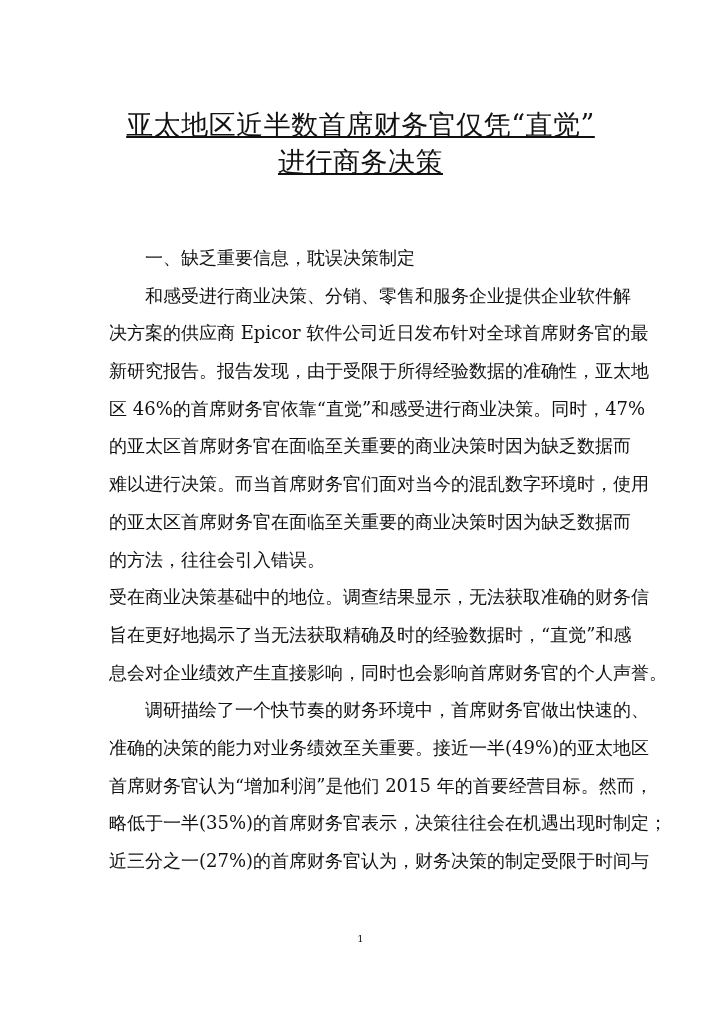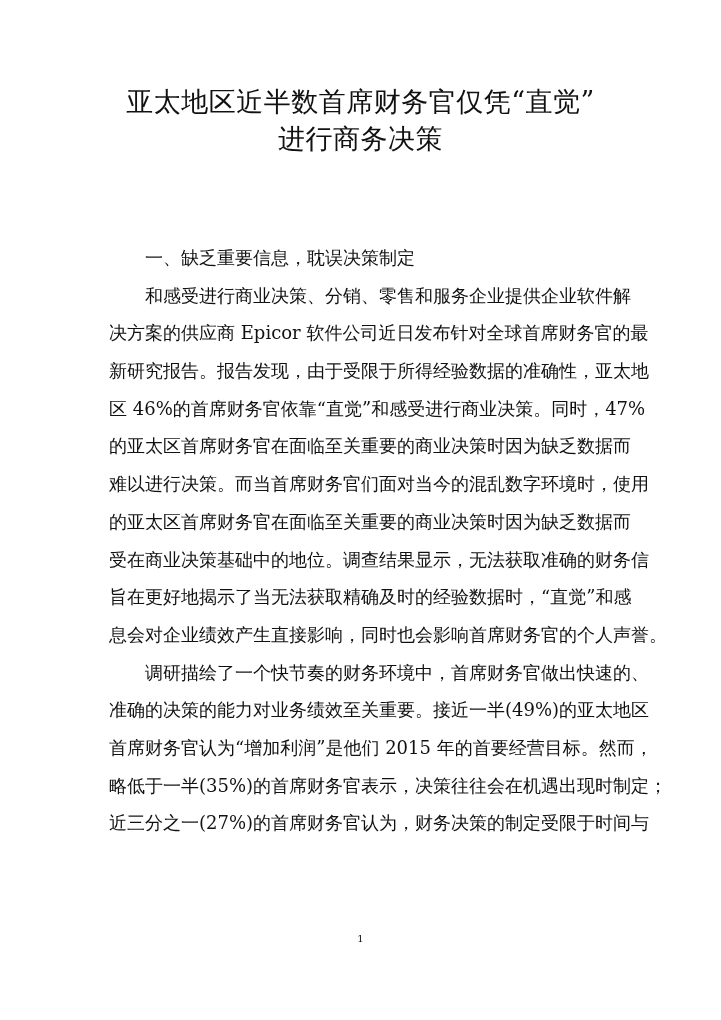--- a/index.html
+++ b/index.html
@@ -18,27 +18,28 @@
     .page {
       position: absolute;
       left: 0; top: 0;
       width: 721px;
       height: 1020px;
       background: #ffffff;
     }
     .title {
       position: absolute;
       left: 0;
-      top: 83px;
+      top: 106px;
       width: 721px;
       text-align: center;
       font-size: 27px;
       line-height: 37px;
       font-weight: normal;
       letter-spacing: 0.5px;
+      text-decoration: underline;
     }
     .title-line {
       display: block;
       white-space: nowrap;
     }
     .body-text {
       position: absolute;
       left: 109px;
       top: 239px;
       width: 501px;
@@ -85,20 +86,21 @@
     <div class="line indent last">一、缺乏重要信息，耽误决策制定</div>
 
     <div>
       <div class="line indent">和感受进行商业决策、分销、零售和服务企业提供企业软件解</div>
       <div class="line">决方案的供应商 Epicor 软件公司近日发布针对全球首席财务官的最</div>
       <div class="line">新研究报告。报告发现，由于受限于所得经验数据的准确性，亚太地</div>
       <div class="line">区 46%的首席财务官依靠“直觉”和感受进行商业决策。同时，47%</div>
       <div class="line">的亚太区首席财务官在面临至关重要的商业决策时因为缺乏数据而</div>
       <div class="line">难以进行决策。而当首席财务官们面对当今的混乱数字环境时，使用</div>
       <div class="line">的亚太区首席财务官在面临至关重要的商业决策时因为缺乏数据而</div>
+      <div class="line last">的方法，往往会引入错误。</div>
     </div>
 
     <div>
       <div class="line">受在商业决策基础中的地位。调查结果显示，无法获取准确的财务信</div>
       <div class="line">旨在更好地揭示了当无法获取精确及时的经验数据时，“直觉”和感</div>
       <div class="line">息会对企业绩效产生直接影响，同时也会影响首席财务官的个人声誉。</div>
     </div>
 
     <div>
       <div class="line indent">调研描绘了一个快节奏的财务环境中，首席财务官做出快速的、</div>

